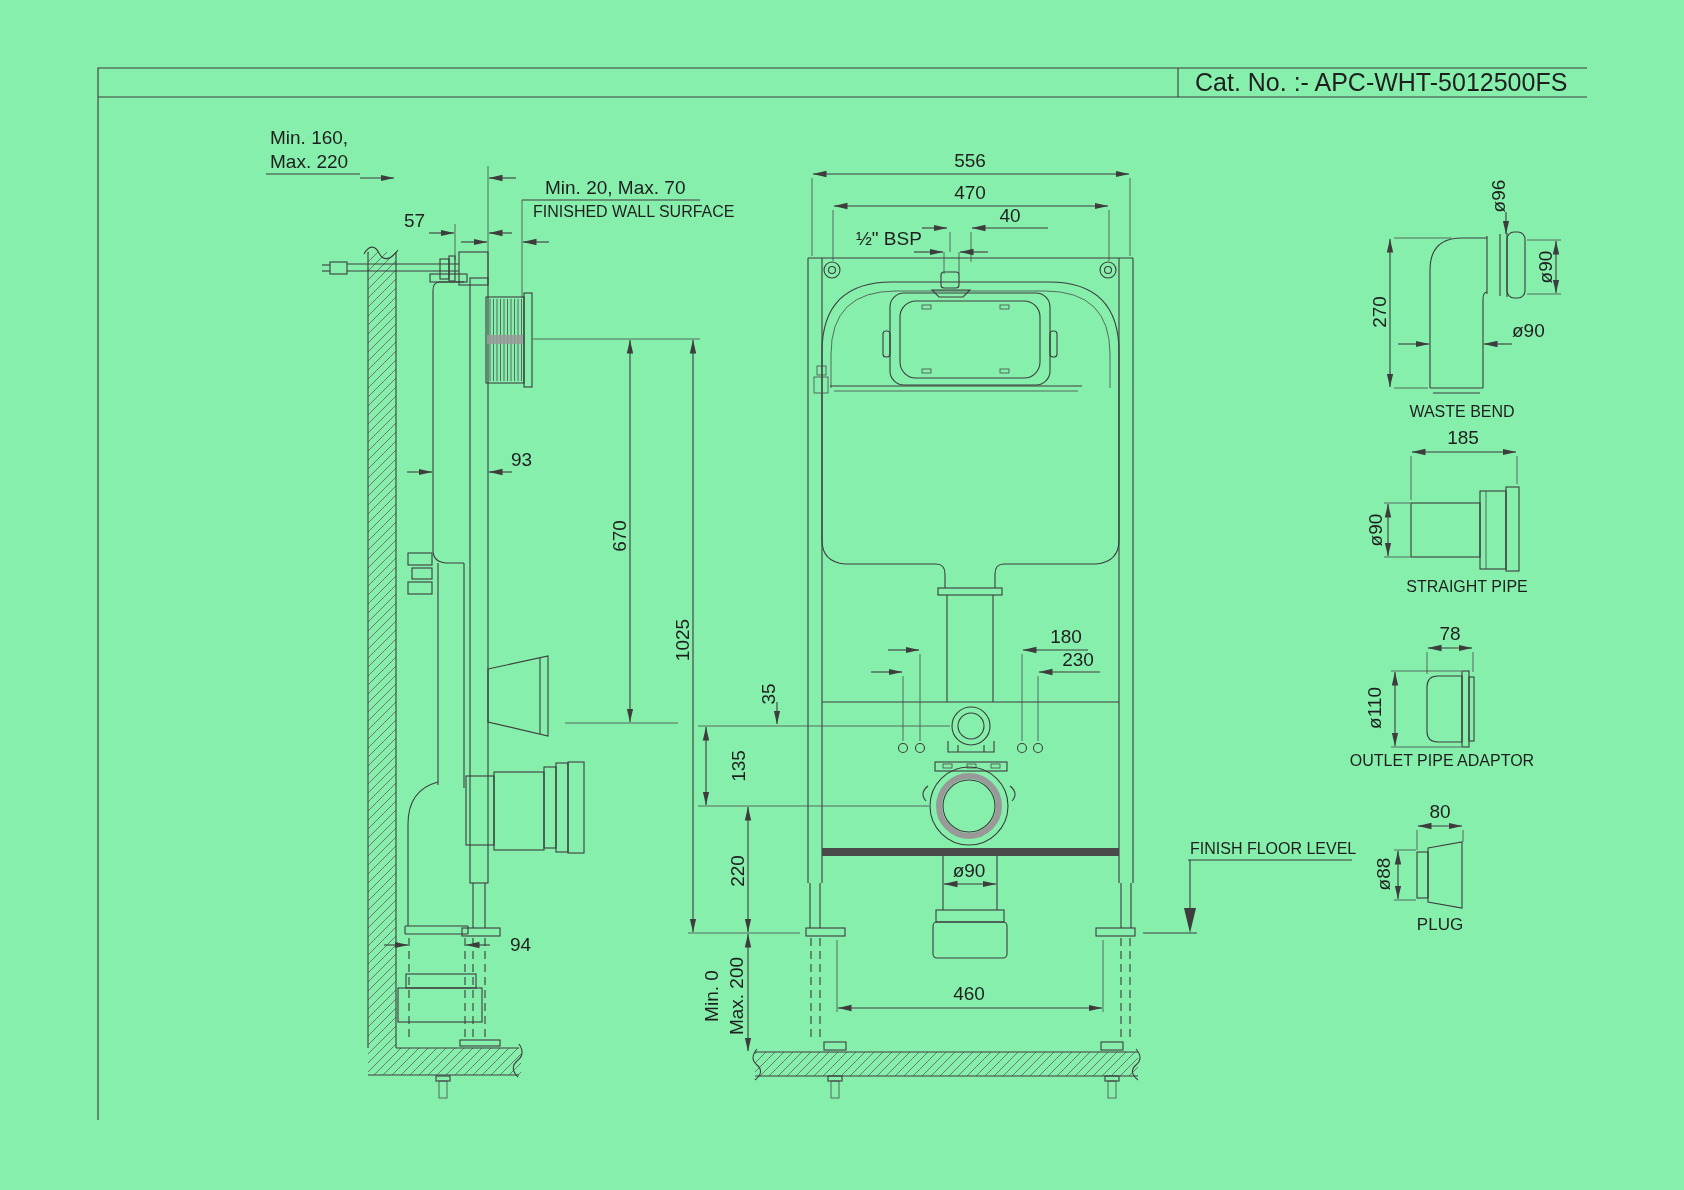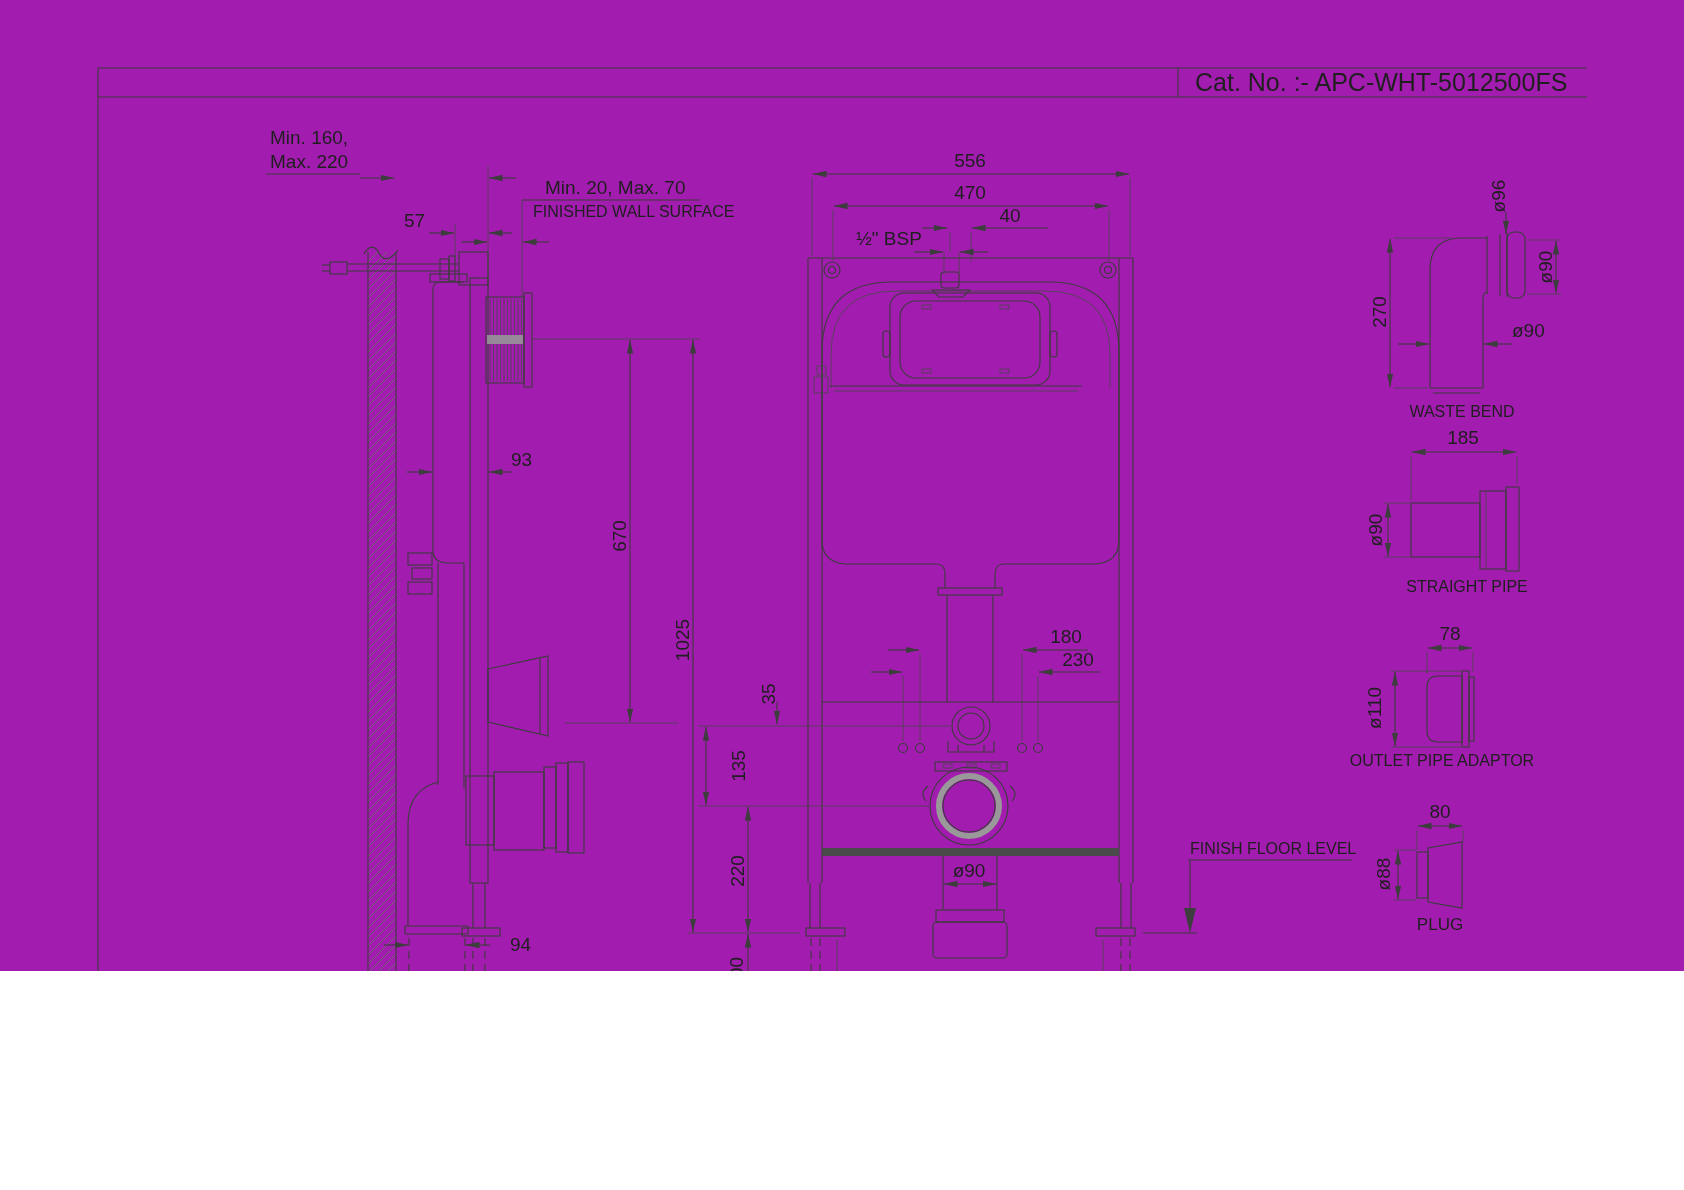--- a/index.html
+++ b/index.html
@@ -1,16 +1,16 @@
 <!DOCTYPE html>
 <html><head>
 <meta charset="utf-8">
 <style>
   html,body{margin:0;padding:0;background:#ffffff;}
-  .sheet{position:relative;width:1684px;height:971px;background:#a21caf;overflow:hidden;
+  .sheet{position:relative;width:1684px;height:1190px;background:#86efac;overflow:hidden;
          font-family:"Liberation Sans", sans-serif;}
   svg{position:absolute;left:0;top:0;}
   .ln{stroke:#3d3d3d;stroke-width:1.1;fill:none;}
   .lnthin{stroke:#4a4a4a;stroke-width:0.8;fill:none;}
   .dash{stroke:#3d3d3d;stroke-width:1.1;fill:none;stroke-dasharray:8 5;}
   .dim{font-family:"Liberation Sans",sans-serif;font-size:19px;fill:#1f1f1f;}
   .dimsm{font-family:"Liberation Sans",sans-serif;font-size:16px;fill:#1f1f1f;}
   .lbl{font-family:"Liberation Sans",sans-serif;font-size:16px;fill:#1f1f1f;}
   .title{font-family:"Liberation Sans",sans-serif;font-size:25px;fill:#1f1f1f;}
 </style>

